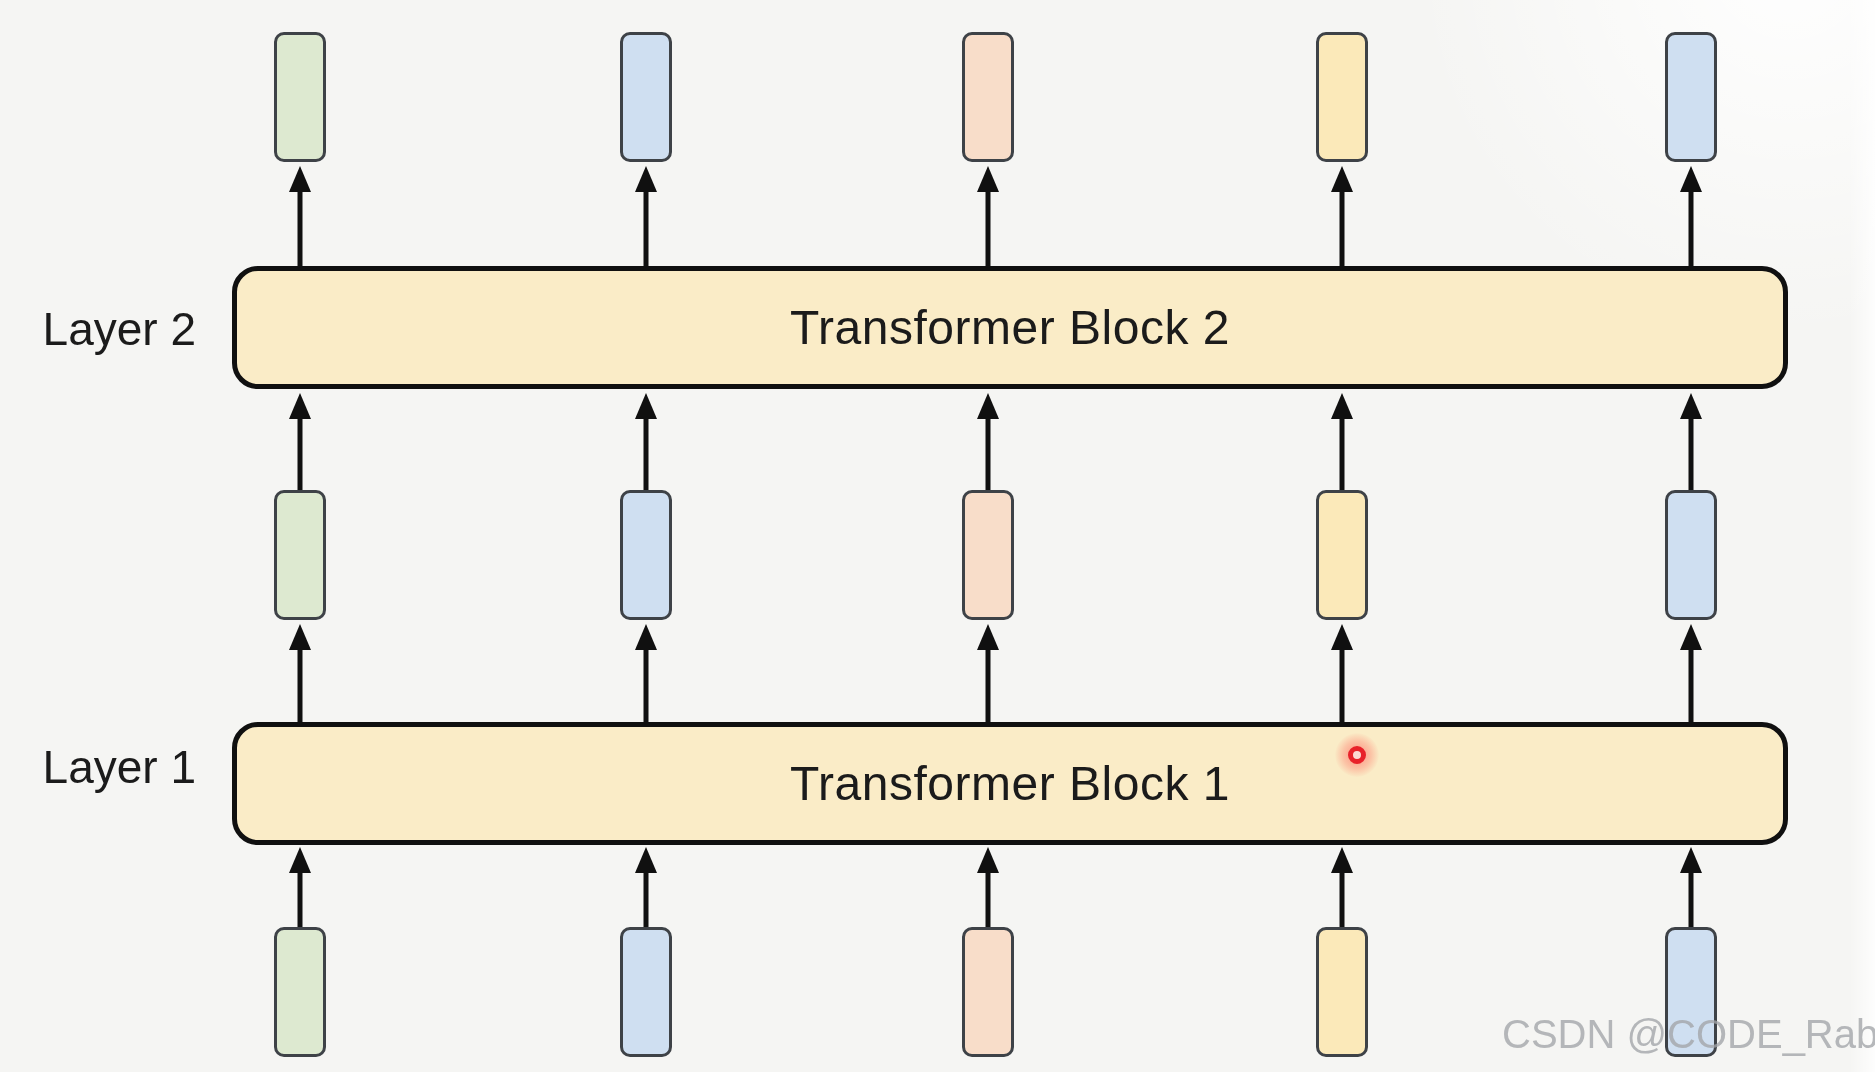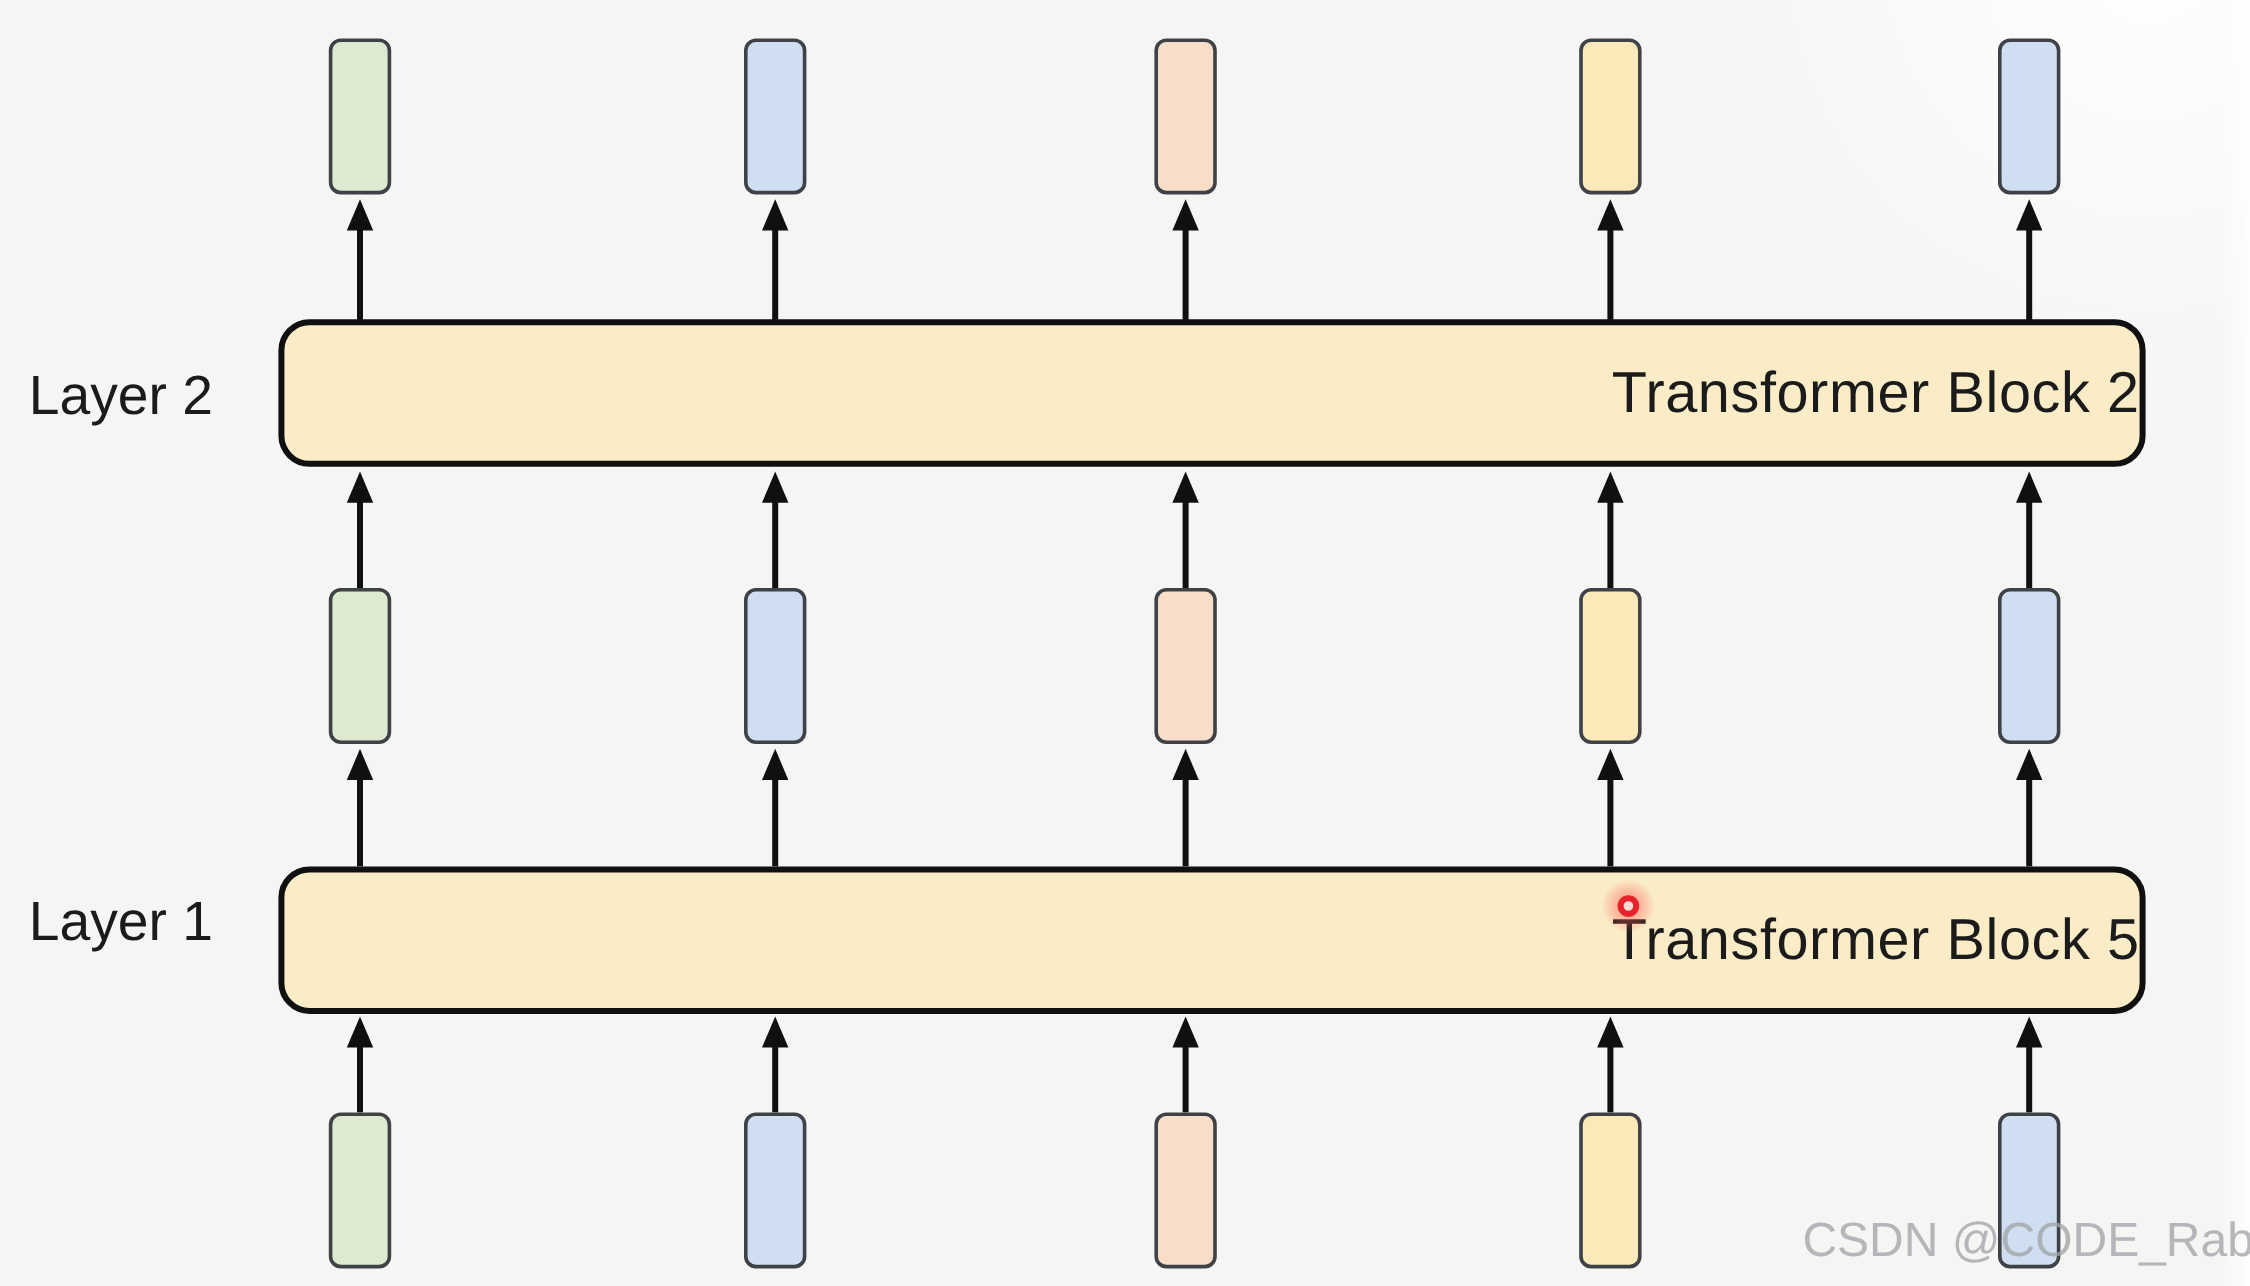--- a/index.html
+++ b/index.html
@@ -56,30 +56,30 @@
     width:5px;background:var(--arrow,#101010);
   }
 
   
   .block{
     position:absolute;left:232px;width:1556px;height:123px;
     box-sizing:border-box;
     background:var(--block-fill,#faecc7);
     border:5px solid var(--block-border,#101010);
     border-radius:26px;
-    display:flex;align-items:center;justify-content:flex-end;
+    display:flex;align-items:center;justify-content:center;
     z-index:2;
   }
   .block2{top:266px}
   .block1{top:722px}
   .block span{font-size:48px;line-height:1;letter-spacing:.5px;}
 
   .layer-label{
     position:absolute;left:24px;width:172px;
-    text-align:left;font-size:46px;line-height:1;
+    text-align:right;font-size:46px;line-height:1;
     z-index:2;
   }
   .ll2{top:306px}
   .ll1{top:744px}
 
   
   .laser-halo{
     position:absolute;left:1335px;top:733px;width:44px;height:44px;
     background:radial-gradient(circle, rgba(255,70,70,.55) 0%, rgba(255,90,80,.28) 45%, rgba(255,90,80,0) 72%);
     border-radius:50%;z-index:3;pointer-events:none;
@@ -189,21 +189,21 @@
         <div class="head"></div>
         <div class="shaft"></div>
       </div>
       <div class="arrow c5">
         <div class="head"></div>
         <div class="shaft"></div>
       </div>
     </div>
 
   <div class="block block1">
-    <span>Transformer Block 5</span>
+    <span>Transformer Block 1</span>
   </div>
   <div class="layer-label ll1">Layer 1</div>
 
   <div class="laser-halo"></div>
   <div class="laser-dot"></div>
 
   <div class="arrow-row ar-bot">
       <div class="arrow c1">
         <div class="head"></div>
         <div class="shaft"></div>

